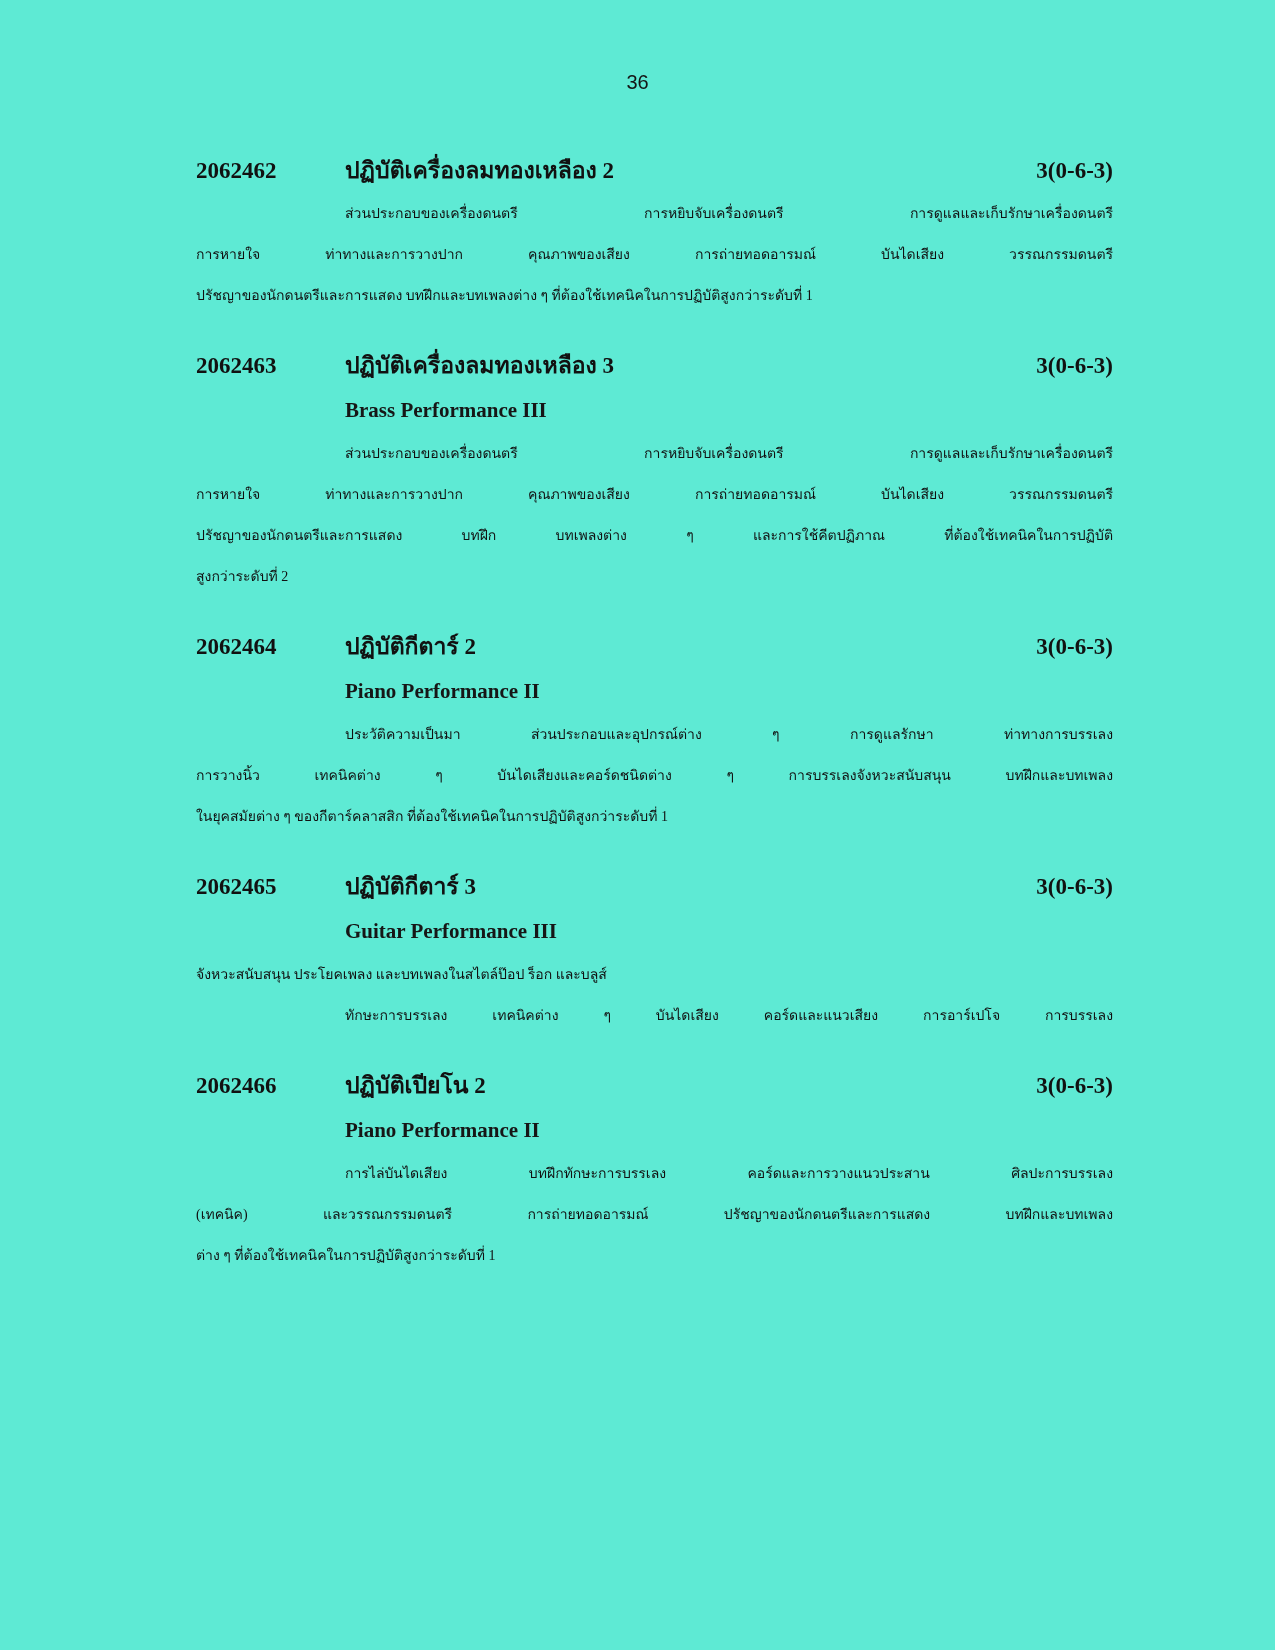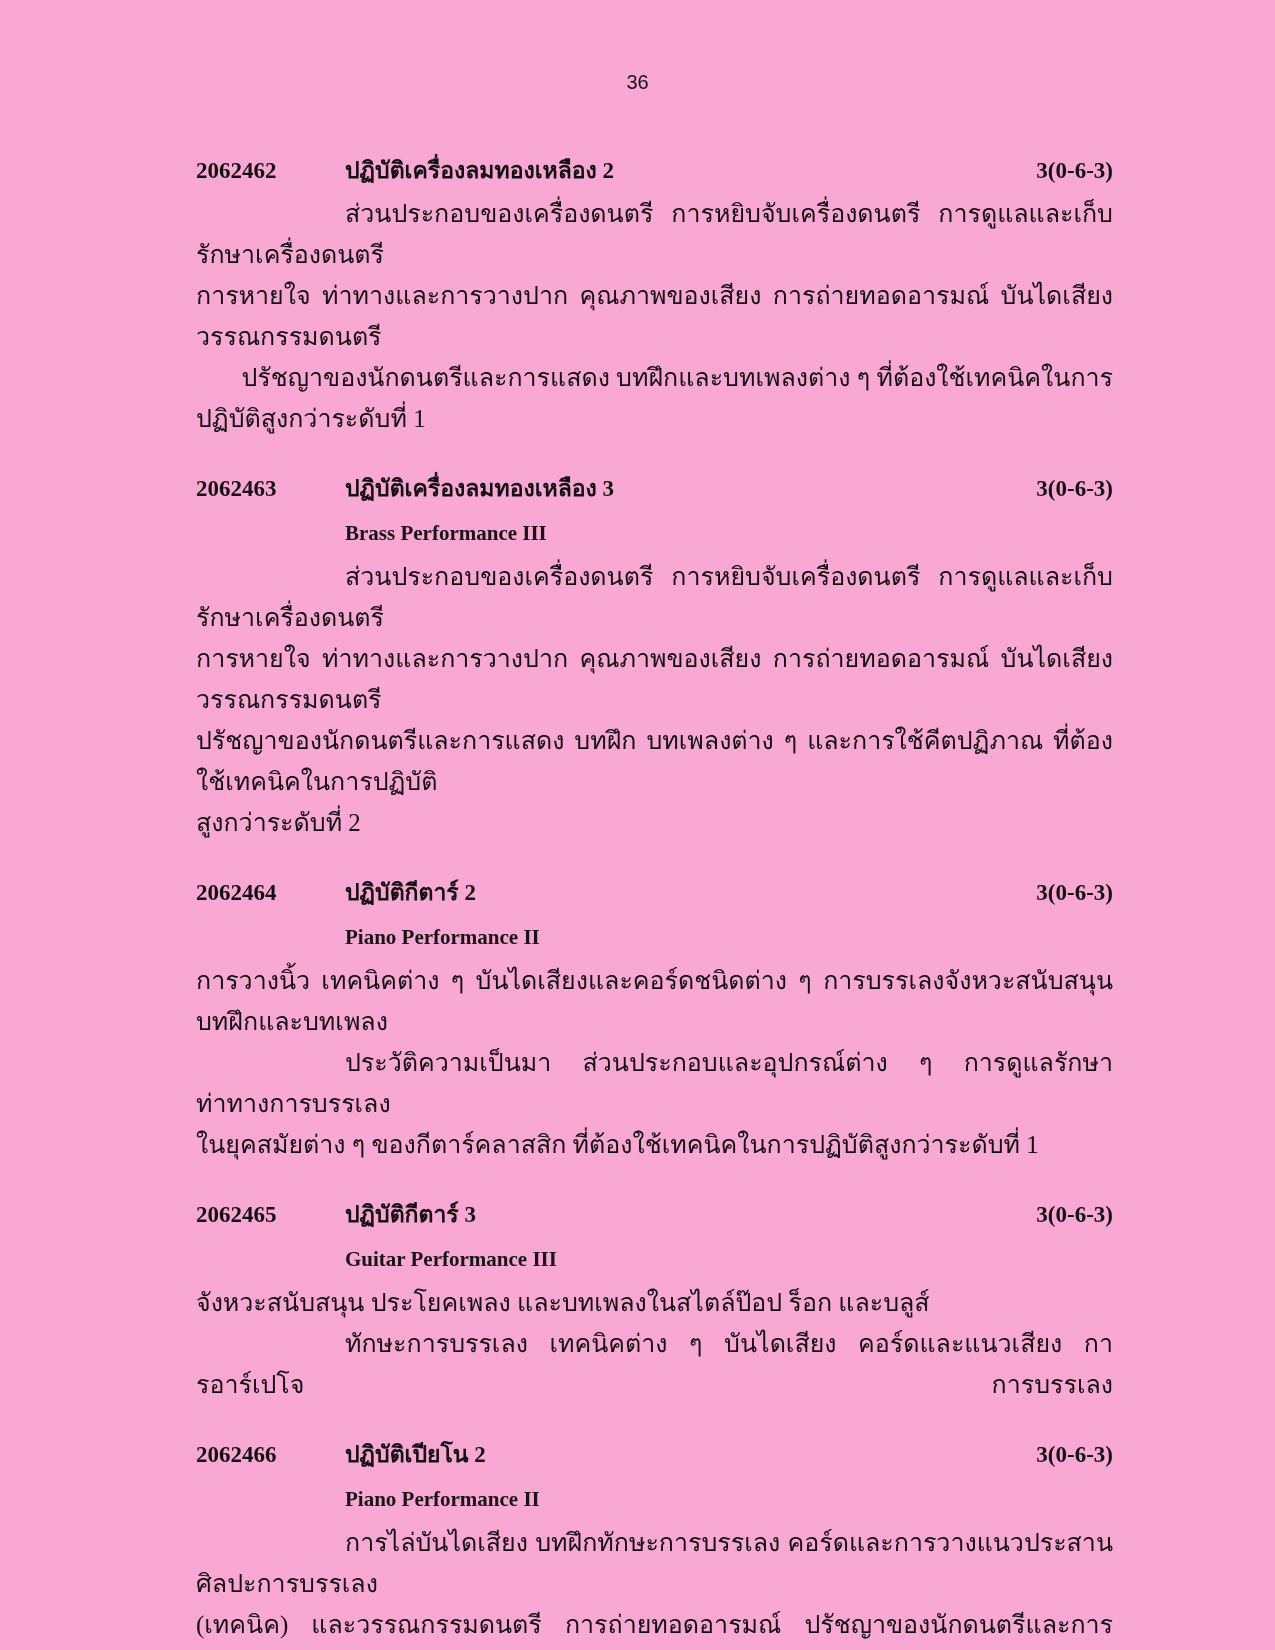--- a/index.html
+++ b/index.html
@@ -6,21 +6,21 @@
     margin: 0;
     padding: 0;
     background: #ffffff;
     color: #111111;
     font-family: "Liberation Sans", sans-serif;
   }
   .page {
     position: relative;
     width: 1275px;
     height: 1650px;
-    background: #f9a8d4;
+    background: #5eead4;
     box-sizing: border-box;
     padding: 70px 162px 0 196px;
     overflow: hidden;
   }
   .page-number {
     margin-left: -196px;
     margin-right: -162px;
     text-align: center;
     font-size: 20px;
     line-height: 24px;
@@ -51,21 +51,21 @@
     text-align: right;
   }
   .course-title-en {
     margin-left: 149px;
     line-height: 45px;
     font-size: 21px;
     font-weight: bold;
     color: #161616;
   }
   .course-desc {
-    font-size: 25px;
+    font-size: 14px;
     color: #111111;
   }
   .desc-line {
     line-height: 41px;
     text-align: justify;
     text-align-last: justify;
   }
   .desc-line.first {
     text-indent: 149px;
   }
@@ -109,22 +109,22 @@
   </section>
 
   <section class="course">
     <div class="course-header">
       <span class="course-code">2062464</span>
       <span class="course-title-th">ปฏิบัติกีตาร์ 2</span>
       <span class="course-credits">3(0-6-3)</span>
     </div>
     <div class="course-title-en">Piano Performance II</div>
     <div class="course-desc">
+          <div class="desc-line first">ประวัติความเป็นมา ส่วนประกอบและอุปกรณ์ต่าง ๆ การดูแลรักษา ท่าทางการบรรเลง</div>
           <div class="desc-line">การวางนิ้ว เทคนิคต่าง ๆ บันไดเสียงและคอร์ดชนิดต่าง ๆ การบรรเลงจังหวะสนับสนุน บทฝึกและบทเพลง</div>
-          <div class="desc-line first">ประวัติความเป็นมา ส่วนประกอบและอุปกรณ์ต่าง ๆ การดูแลรักษา ท่าทางการบรรเลง</div>
           <div class="desc-line last">ในยุคสมัยต่าง ๆ ของกีตาร์คลาสสิก ที่ต้องใช้เทคนิคในการปฏิบัติสูงกว่าระดับที่ 1</div>
         </div>
   </section>
 
   <section class="course">
     <div class="course-header">
       <span class="course-code">2062465</span>
       <span class="course-title-th">ปฏิบัติกีตาร์ 3</span>
       <span class="course-credits">3(0-6-3)</span>
     </div>

